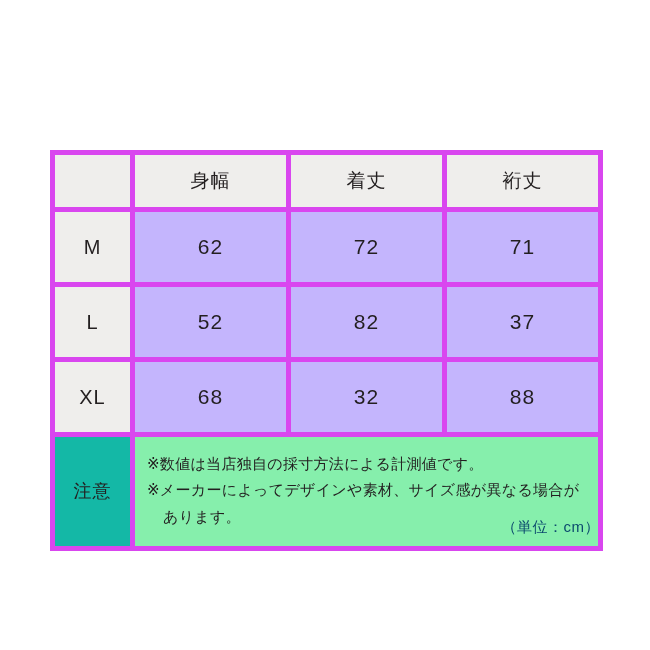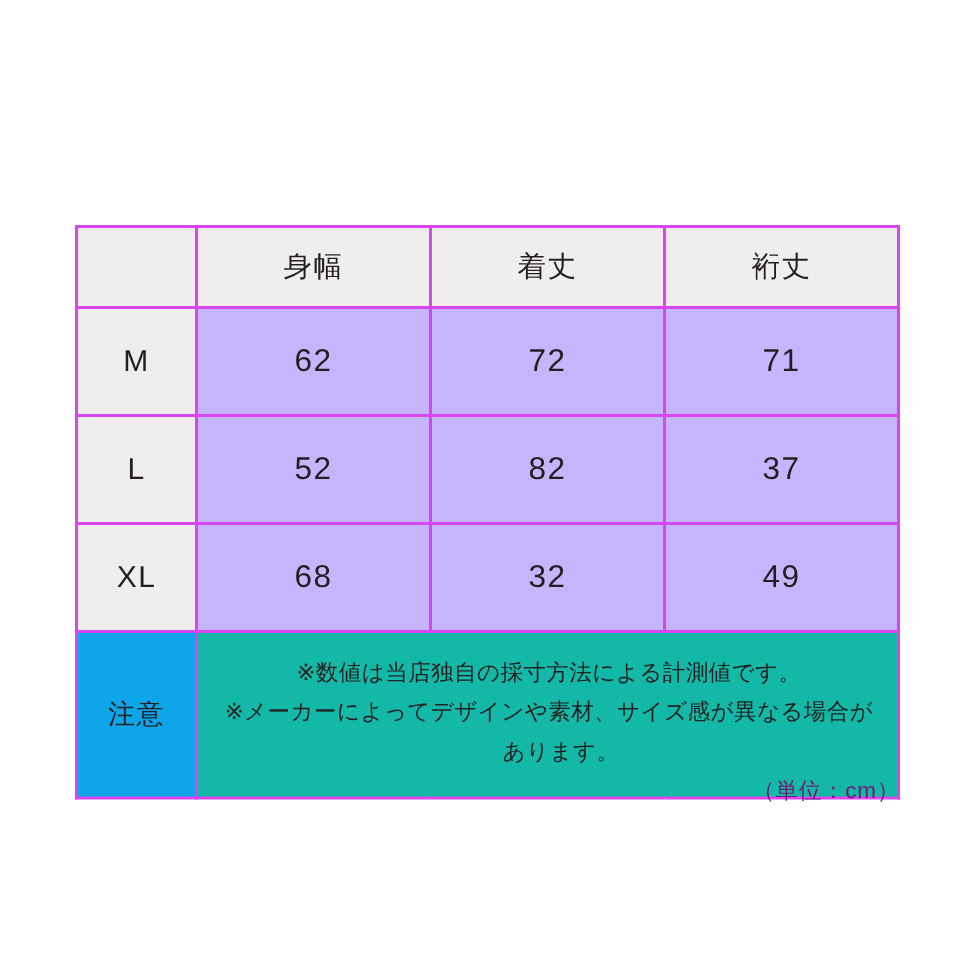--- a/index.html
+++ b/index.html
@@ -26,21 +26,21 @@
     top: 150px;
     width: 550px;
   }
   table.size-table {
     border-collapse: collapse;
     width: 550px;
     table-layout: fixed;
   }
   table.size-table td,
   table.size-table th {
-    border: 2px solid #d946ef;
+    border: 5px solid #d946ef;
     padding: 0;
     text-align: center;
     vertical-align: middle;
     font-weight: normal;
     color: #231f20;
   }
   
   col.c-label { width: 80px; }
   col.c-data  { width: 156px; }
 
@@ -58,49 +58,49 @@
     font-size: 21px;
     background: #c4b5fd;
     letter-spacing: 1px;
   }
   tbody tr.size-row td.label-cell {
     background: #efeeec;
     font-size: 20px;
     letter-spacing: 1px;
   }
   tr.note-row td.label-cell {
-    background: #0ea5e9;
+    background: #14b8a6;
     font-size: 18px;
     letter-spacing: 1px;
     vertical-align: middle;
   }
   tr.note-row td.note-cell {
-    background: #14b8a6;
-    text-align: center;
+    background: #86efac;
+    text-align: left;
     padding: 14px 10px 16px 12px;
     font-size: 15px;
     line-height: 1.75;
     letter-spacing: 0.3px;
   }
   .note-line {
     display: block;
     white-space: normal;
   }
   .note-line.indent {
     padding-left: 16px;
     font-family: Liberation Serif, serif;
   }
   .unit {
     position: absolute;
     left: 50px;
     top: 518px;
     width: 550px;
     text-align: right;
     font-size: 15px;
-    color: #701a75;
+    color: #0c4a6e;
     letter-spacing: 0.5px;
   }
 </style>
 </head>
 <body>
 
 <div class="page">
 
   <div class="size-table-wrap">
     <table class="size-table">
@@ -128,21 +128,21 @@
         <tr class="size-row">
           <td class="label-cell">L</td>
           <td>52</td>
           <td>82</td>
           <td>37</td>
         </tr>
         <tr class="size-row">
           <td class="label-cell">XL</td>
           <td>68</td>
           <td>32</td>
-          <td>49</td>
+          <td>88</td>
         </tr>
         <tr class="note-row">
           <td class="label-cell">注意</td>
           <td class="note-cell" colspan="3">
             <span class="note-line">※数値は当店独自の採寸方法による計測値です。</span>
             <span class="note-line">※メーカーによってデザインや素材、サイズ感が異なる場合が</span>
             <span class="note-line indent">あります。</span>
           </td>
         </tr>
       </tbody>

